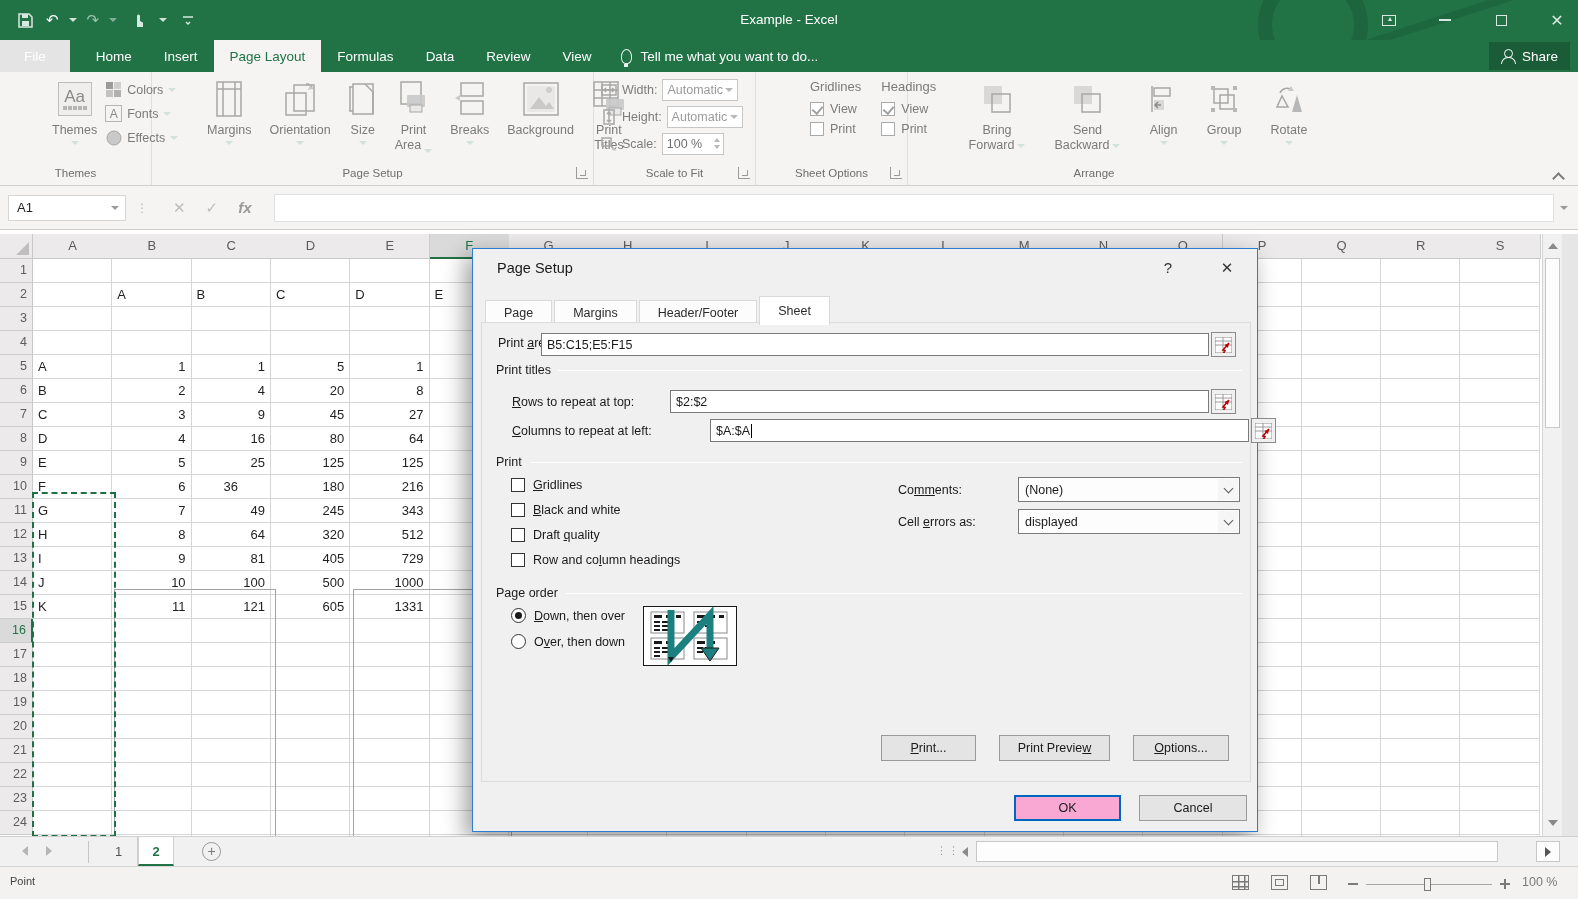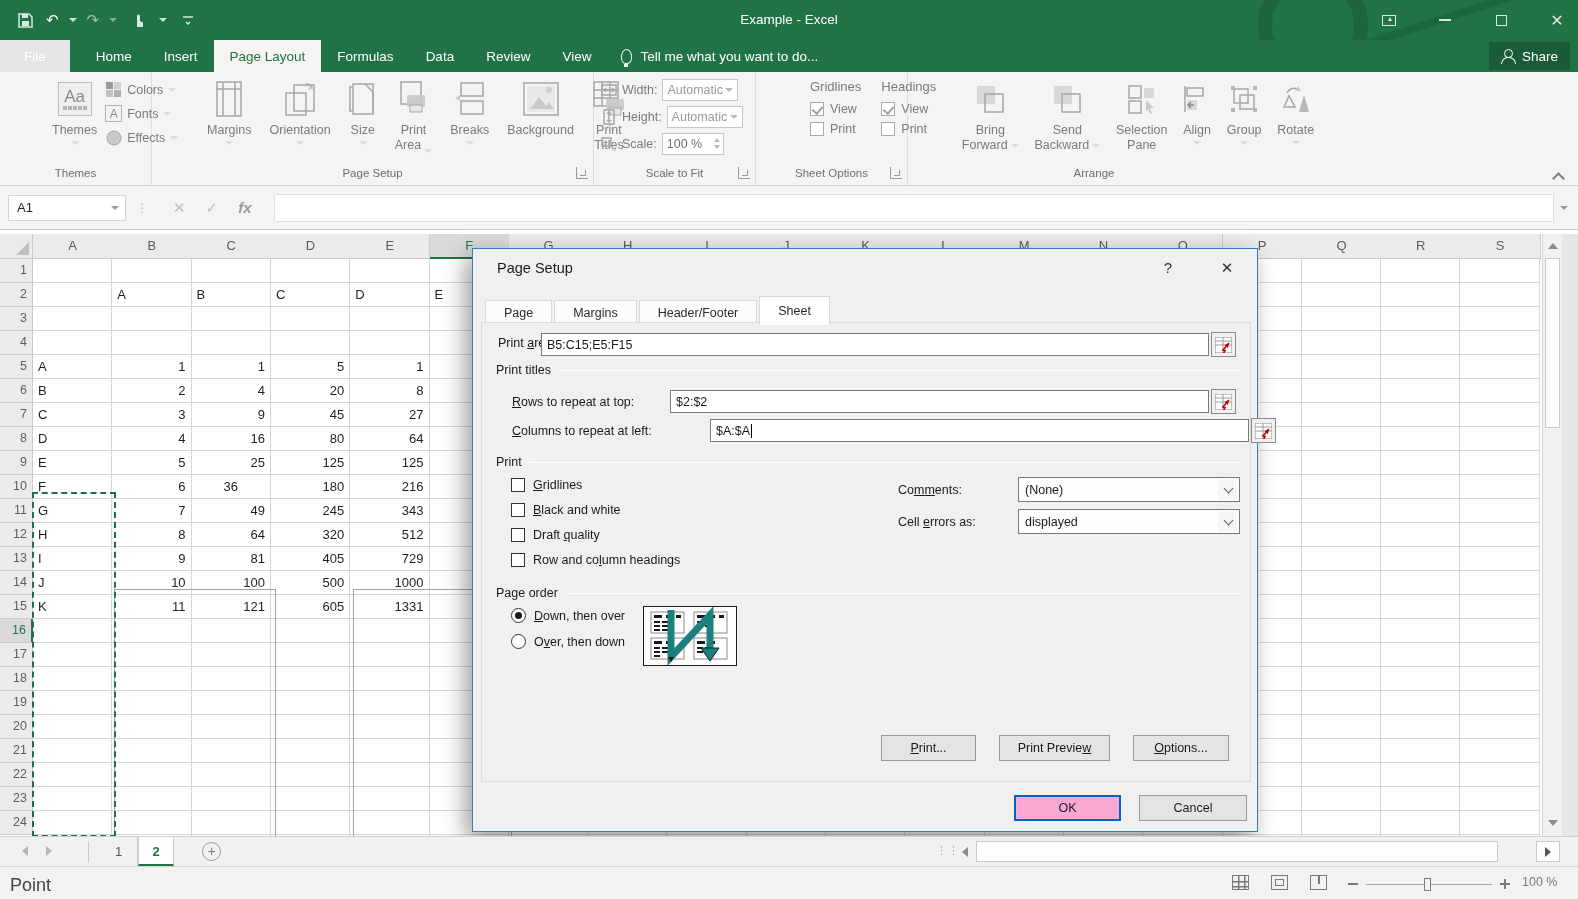--- a/index.html
+++ b/index.html
@@ -135,21 +135,21 @@
   .stab.active { background:#fff; color:#217346; font-weight:bold; border-bottom:2px solid #217346; border-left:1px solid #cfcfcf; }
   .addsheet { position:absolute; left:202px; top:5px; width:19px; height:19px; border:1px solid #9a9a9a; border-radius:50%; color:#7a7a7a; text-align:center; line-height:17px; font-size:14px; }
   .sizer { position:absolute; left:936px; top:7px; color:#a0a0a0; font-size:11px; letter-spacing:1px; }
   .hs-left { position:absolute; left:956px; top:5px; width:18px; height:20px; display:flex; align-items:center; justify-content:center; }
   .hs-track { position:absolute; left:976px; top:4px; width:558px; height:21px; background:#f1f1f1; }
   .hs-thumb { position:absolute; left:0; top:0; width:522px; height:21px; background:#fdfdfd; border:1px solid #c8c8c8; }
   .hs-right { position:absolute; left:1536px; top:4px; width:24px; height:21px; background:#fdfdfd; border:1px solid #c8c8c8; display:flex; align-items:center; justify-content:center; }
 
   
   .statusbar { position:absolute; left:0; top:866px; width:1578px; height:33px; background:#f3f2f1; border-top:1px solid #d6d6d6; }
-  .smode { position:absolute; left:10px; top:8px; font-size:18px; color:#444; }
+  .smode { position:absolute; left:10px; top:8px; font-size:11px; color:#444; }
   .views { position:absolute; left:1232px; top:8px; display:flex; gap:22px; }
   .vicon { width:17px; height:15px; border:1.5px solid #7a7a7a; position:relative; }
   .vicon.normal { background:linear-gradient(#7a7a7a,#7a7a7a) 0 4.5px/100% 1.5px no-repeat, linear-gradient(#7a7a7a,#7a7a7a) 0 9.5px/100% 1.5px no-repeat, linear-gradient(90deg,#7a7a7a,#7a7a7a) 5px 0/1.5px 100% no-repeat, linear-gradient(90deg,#7a7a7a,#7a7a7a) 10.5px 0/1.5px 100% no-repeat; }
   .vicon.pl:after { content:""; position:absolute; left:3px; top:3px; right:3px; bottom:3px; border:1.5px solid #7a7a7a; }
   .vicon.pb:after { content:""; position:absolute; left:7px; top:0; width:1.5px; height:8px; background:#7a7a7a; }
   .zoomctl { position:absolute; left:1348px; top:12px; display:flex; align-items:center; }
   .zminus { width:10px; height:2px; background:#7a7a7a; }
   .ztrack { width:126px; height:1px; background:#a6a6a6; margin:0 8px; position:relative; }
   .ztick { position:absolute; left:62px; top:-3px; width:1px; height:7px; background:#a6a6a6; }
   .zthumb { position:absolute; left:58px; top:-6px; width:7px; height:13px; background:#f3f2f1; border:1px solid #7a7a7a; }
@@ -469,32 +469,20 @@
               <svg width="30" height="30">
                 <rect x="2" y="2" width="18" height="18" fill="#d9d8d7"></rect>
                 <rect x="10" y="10" width="18" height="18" class="gic" fill="#f5f4f2"></rect>
               </svg>
             </span>
           <span>Send</span>
           <span style="display:flex;align-items:center;gap:3px">
               <span>Backward</span>
               <span class="dd"></span>
             </span>
-        </div>
-        <div class="bigbtn">
-          <span class="ic">
-              <svg width="30" height="30">
-                <rect x="2" y="2" width="12" height="12" class="gic"></rect>
-                <rect x="2" y="17" width="12" height="12" class="gic"></rect>
-                <rect x="17" y="4" width="10" height="10" fill="#d9d8d7"></rect>
-                <path d="M19 16l8 8-4 0 2 5-2 1-2-5-2 3z" fill="#c9c9c9"></path>
-              </svg>
-            </span>
-          <span>Selection</span>
-          <span>Pane</span>
         </div>
         <div class="bigbtn">
           <span class="ic">
               <svg width="28" height="28">
                 <line x1="2" y1="1" x2="2" y2="27" class="gic"></line>
                 <rect x="4" y="3" width="16" height="8" class="gic"></rect>
                 <rect x="4" y="15" width="10" height="10" fill="#d9d8d7"></rect>
                 <path d="M5 20h6M8 17l-3 3 3 3" class="gic" style="stroke:#8a8a8a"></path>
               </svg>
             </span>

